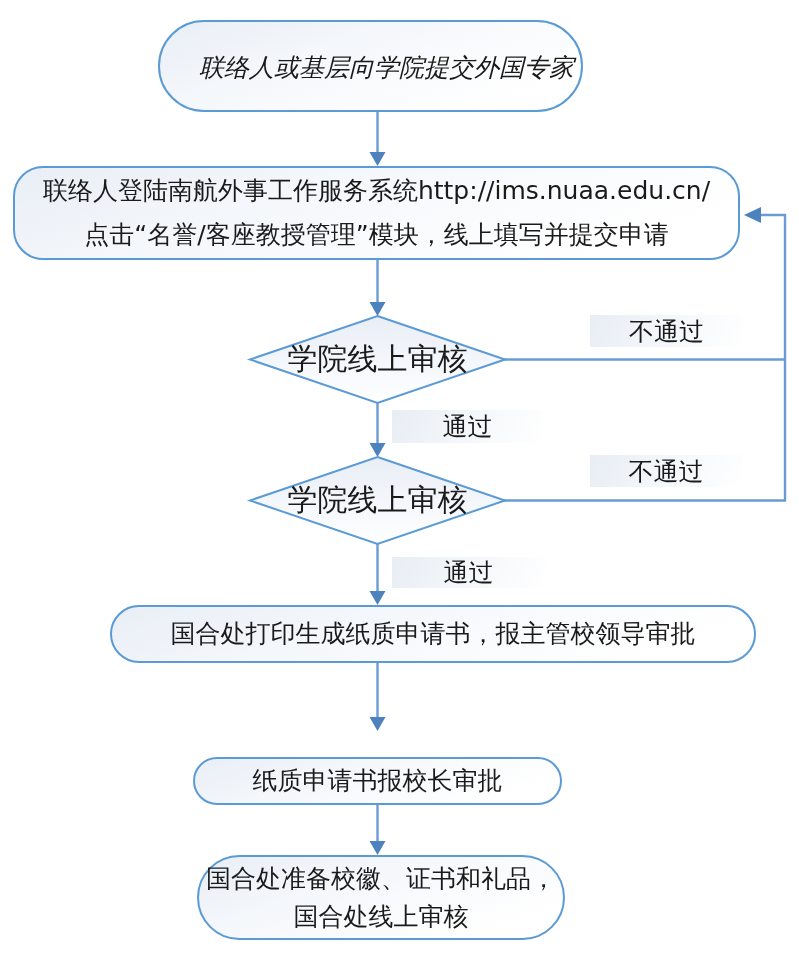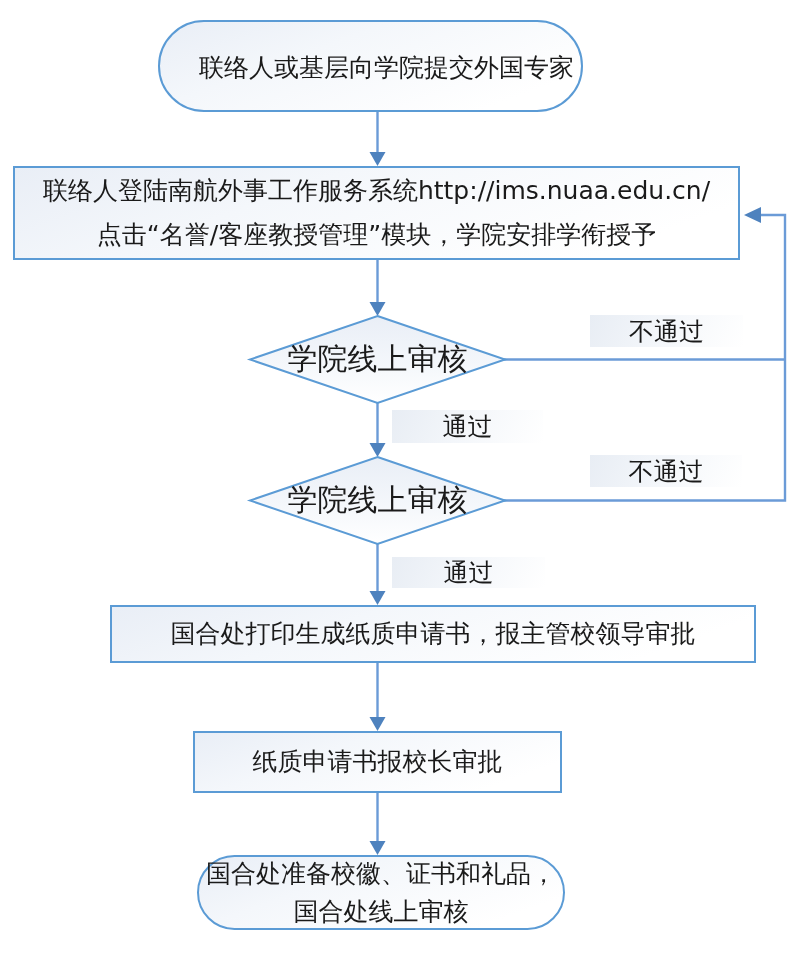--- a/index.html
+++ b/index.html
@@ -22,40 +22,40 @@
   }
   .connectors{position:absolute;left:0;top:0;z-index:1;}
   .node{position:absolute;z-index:2;box-sizing:border-box;
     border:2px solid var(--shape-border);
     background:linear-gradient(160deg,var(--fill-top) 0%,#f4f7fb 35%,var(--fill-bottom) 85%);
     display:flex;flex-direction:column;justify-content:center;
     font-size:25px;color:var(--text);
   }
   .stadium{border-radius:46px;}
   .node .line{line-height:42px;white-space:nowrap;}
-  .center{text-align:center;}
+  .center{text-align:center;border-radius:30px;}
   .diamond-text{
     position:absolute;z-index:3;display:flex;align-items:center;justify-content:center;
     font-size:30px;color:var(--text);white-space:nowrap;
   }
   .edge-label{
     position:absolute;z-index:3;display:flex;align-items:center;justify-content:center;
     font-size:25px;color:var(--text);white-space:nowrap;
     background:linear-gradient(115deg,var(--label-from) 0%,#f3f6fa 45%,var(--label-to) 100%);
   }
   
-  #node-start{left:158px;top:20px;width:425px;height:92px;padding:4px 18px 0 14px;}
+  #node-start{left:158px;top:20px;width:425px;height:92px;padding:4px 18px 0 14px;font-style:italic;}
   #node-start .l1{text-indent:25px;}
   #node-login{left:13px;top:166px;width:727px;height:94px;}
   #node-login .line{line-height:44px;}
   #dtext-college{left:250px;top:316px;width:255px;height:87px;}
   #dtext-gh{left:250px;top:457px;width:255px;height:87px;}
   #node-print{left:110px;top:605px;width:646px;height:58px;}
-  #node-president{left:193px;top:731px;width:369px;height:62px;}
-  #node-end{left:197px;top:855px;width:368px;height:75px;border-radius:43px;}
+  #node-president{left:193px;top:757px;width:369px;height:48px;}
+  #node-end{left:197px;top:855px;width:368px;height:85px;border-radius:43px;}
   #node-end .line{line-height:38px;}
   #label-college-fail{left:590px;top:315px;width:153px;height:32px;}
   #label-college-pass{left:392px;top:410px;width:151px;height:33px;}
   #label-gh-fail{left:590px;top:455px;width:152px;height:32px;}
   #label-gh-pass{left:392px;top:557px;width:153px;height:31px;}
 </style>
 </head>
 <body>
 
 <div class="stage">
@@ -95,21 +95,21 @@
     <polygon points="377.5,316 505,359.5 377.5,403 250,359.5" fill="url(#diamondGrad)" stroke="var(--shape-border)" stroke-width="2"></polygon>
     <polygon points="377.5,457 505,500.5 377.5,544 250,500.5" fill="url(#diamondGrad)" stroke="var(--shape-border)" stroke-width="2"></polygon>
   </svg>
 
   <div class="node stadium" id="node-start">
     <div class="line l1">联络人或基层向学院提交外国专家</div>
   </div>
 
   <div class="node center" id="node-login">
     <div class="line">联络人登陆南航外事工作服务系统http://ims.nuaa.edu.cn/</div>
-    <div class="line">点击“名誉/客座教授管理”模块，学院安排学衔授予</div>
+    <div class="line">点击“名誉/客座教授管理”模块，线上填写并提交申请</div>
   </div>
 
   <div class="diamond-text" id="dtext-college">学院线上审核</div>
   <div class="diamond-text" id="dtext-gh">学院线上审核</div>
 
   <div class="edge-label" id="label-college-fail">不通过</div>
   <div class="edge-label" id="label-college-pass">通过</div>
   <div class="edge-label" id="label-gh-fail">不通过</div>
   <div class="edge-label" id="label-gh-pass">通过</div>
 

